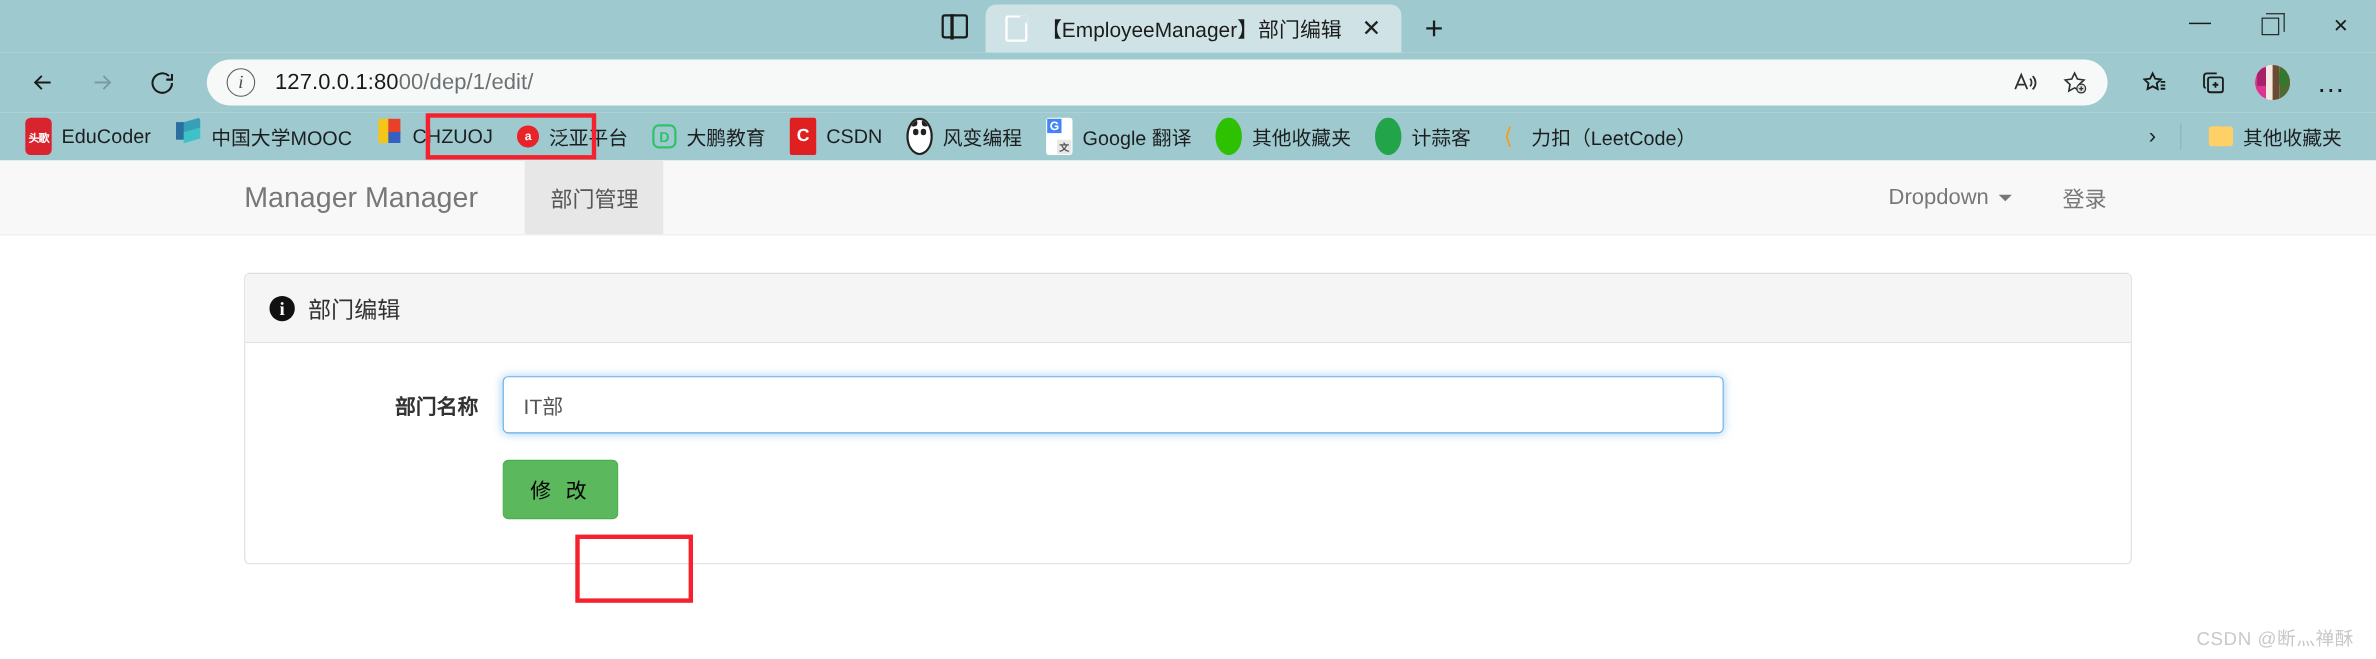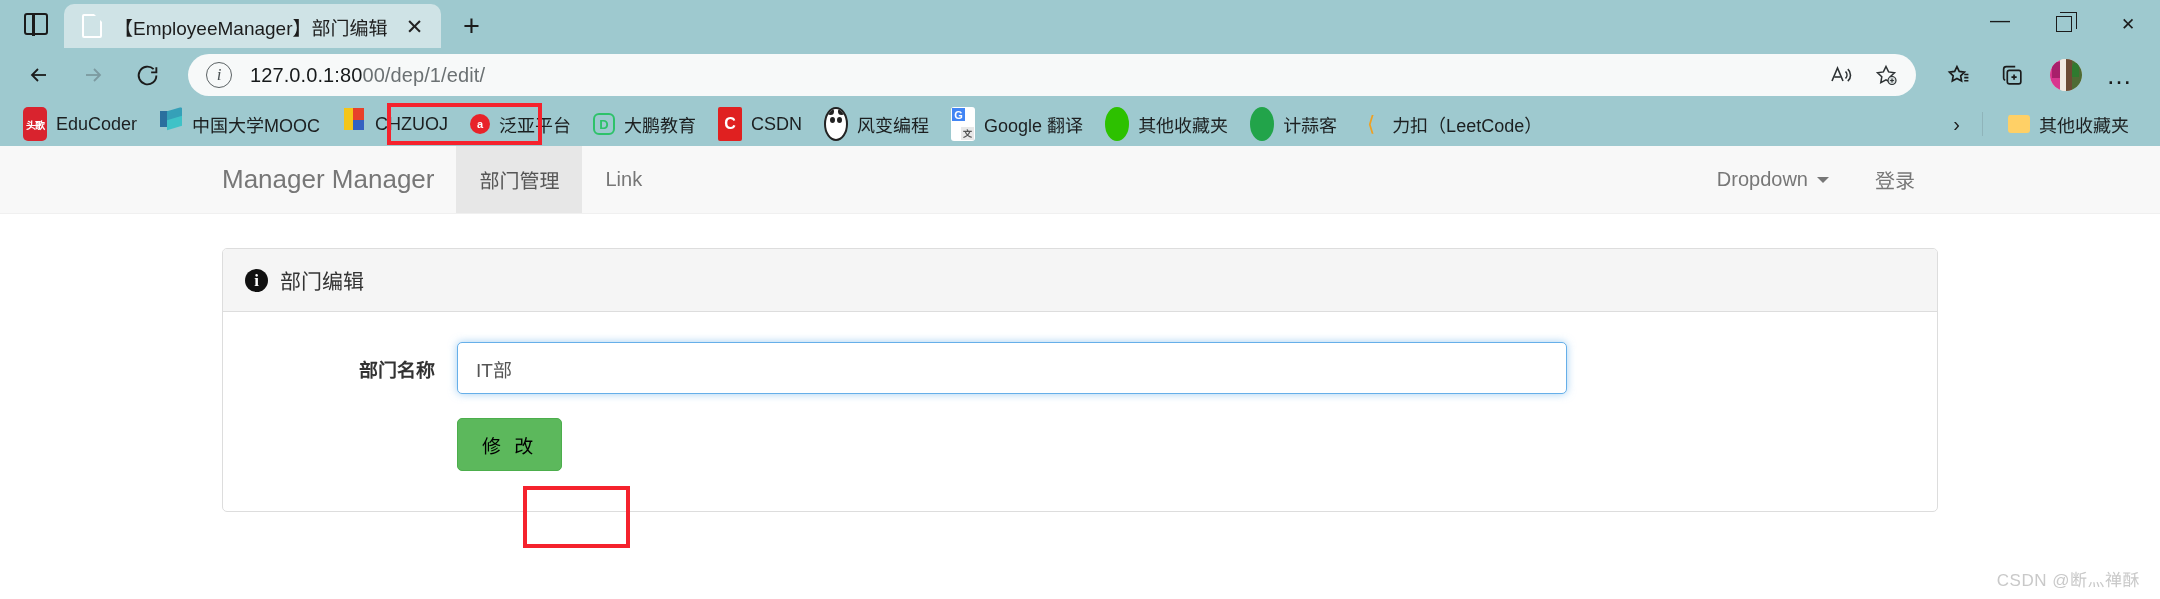--- a/index.html
+++ b/index.html
@@ -15,20 +15,21 @@
 
   .chrome-bg { background: #9ec9cf; }
 
   
   #tabstrip {
     height: 48px;
     display: flex;
     align-items: flex-end;
     padding-left: 8px;
     position: relative;
+    justify-content: center;
   }
   #tab-actions-btn {
     width: 56px; height: 48px;
     display: flex; align-items: center; justify-content: center;
     flex: 0 0 auto;
   }
   .tab-sidebar-glyph {
     width: 24px; height: 22px;
     border: 2.5px solid #1b1b1b;
     border-radius: 3px;
@@ -281,21 +282,21 @@
     padding: 0 22px 0 0;
     white-space: nowrap;
   }
   .nav-link {
     font-size: 20px; color: #777777;
     padding: 22px 23px;
     white-space: nowrap;
     height: 100%;
     display: flex; align-items: center;
   }
-  .nav-link.active { background: #e7e7e7; color: #555555; }
+  .nav-link.active { background: #e7e7e7; color: #555555; margin-left: 21px; }
   #nav-right { margin-left: auto; display: flex; align-items: center; }
   #nav-right .nav-link { color: #777777; }
   .caret {
     display: inline-block; margin-left: 9px;
     width: 0; height: 0;
     border-left: 6px solid transparent;
     border-right: 6px solid transparent;
     border-top: 6px solid #777777;
   }
 
@@ -574,21 +575,20 @@
       </span>
     </div>
   </div>
 
   <div id="page">
 
     <div id="navbar">
       <div id="nav-inner">
         <span id="brand">Manager Manager</span>
         <span class="nav-link active">部门管理</span>
-        <span class="nav-link">Link</span>
 
         <span id="nav-right">
           <span class="nav-link">
             <span>Dropdown</span>
             <span class="caret"></span>
           </span>
           <span class="nav-link">登录</span>
         </span>
       </div>
     </div>

